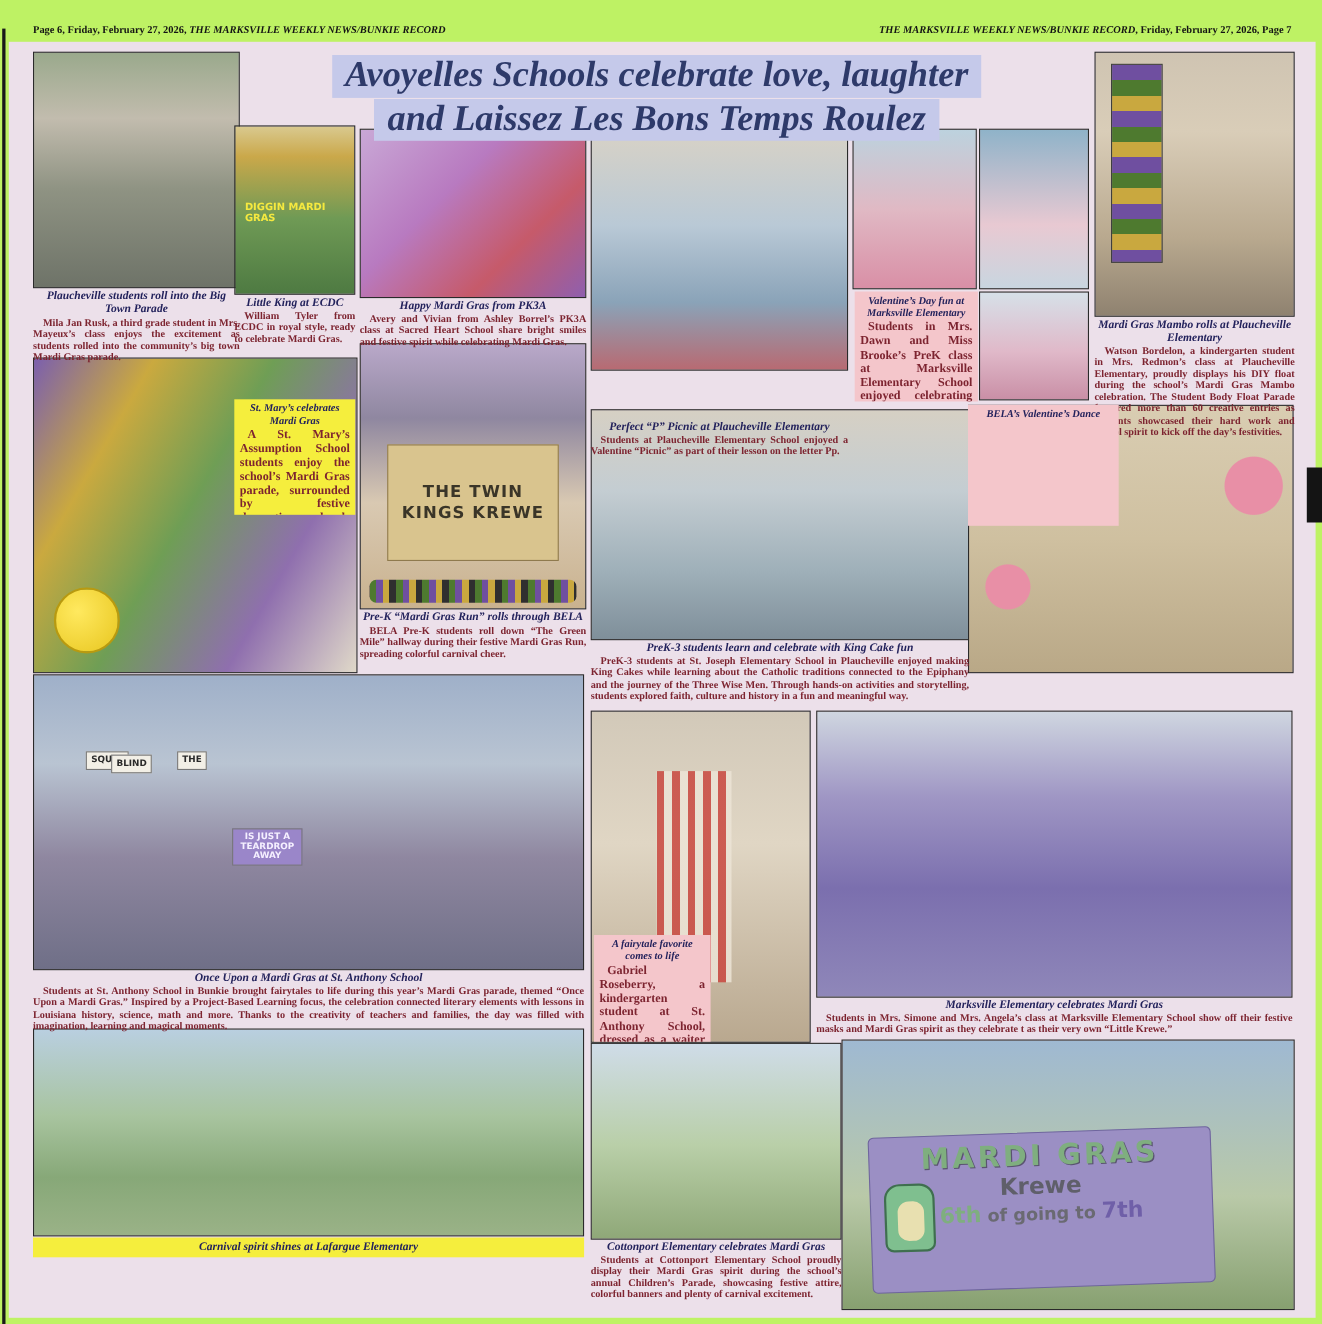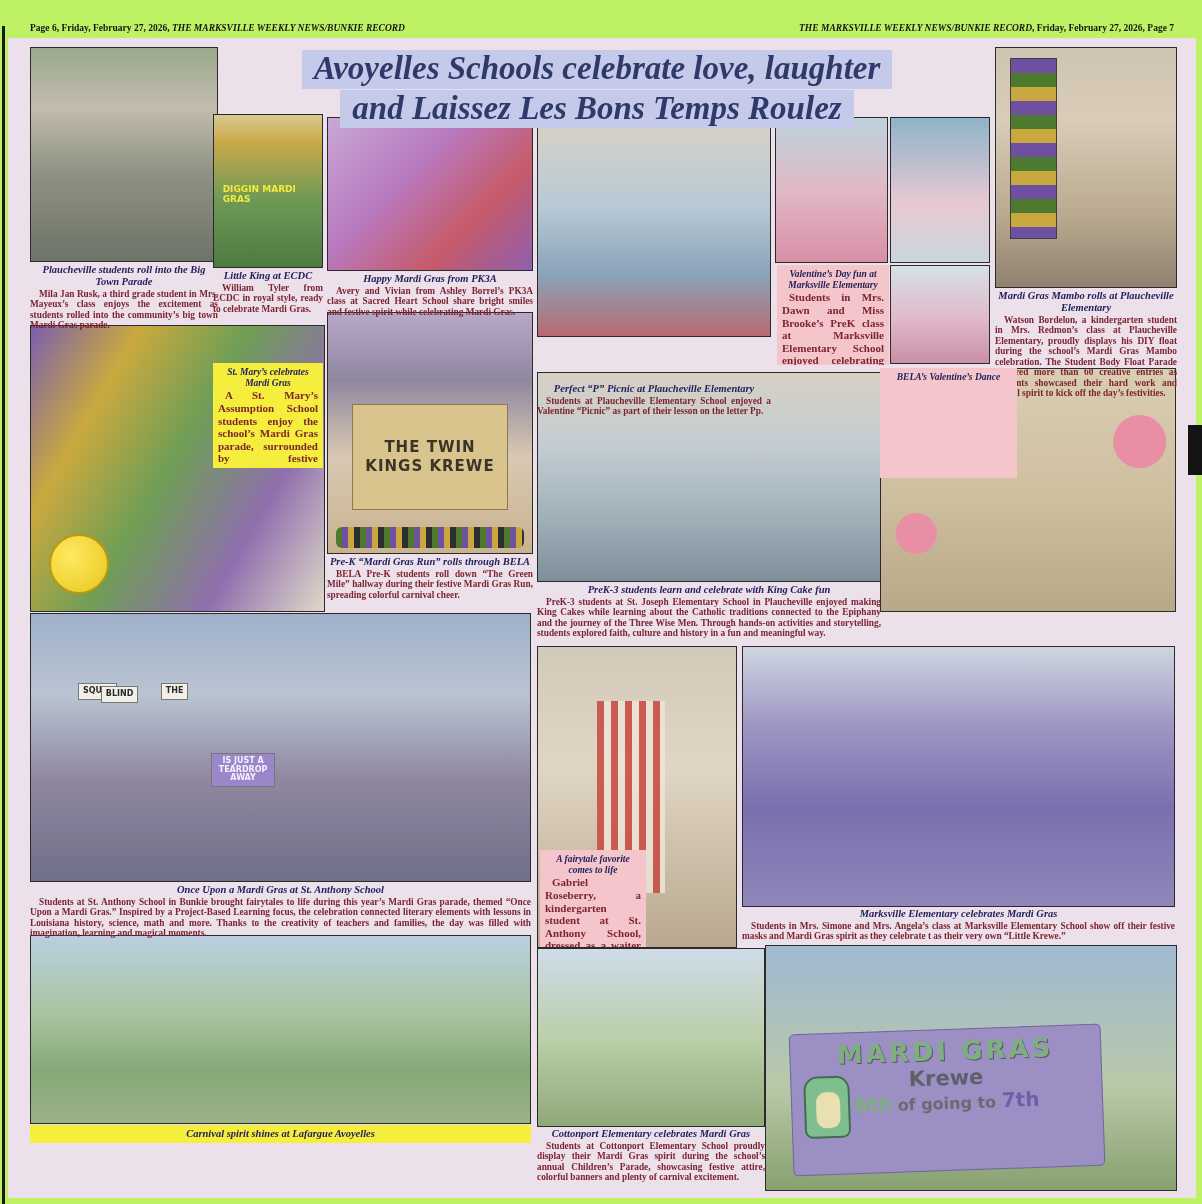--- a/index.html
+++ b/index.html
@@ -190,21 +190,21 @@
     <div class="cap-body">Gabriel Roseberry, a kindergarten student at St. Anthony School, dressed as a waiter from The Princess and the Frog during the school’s “Once Upon a Mardi Gras” parade.</div>
   </div>
   <div class="ph ph13" style="left:742px;top:646px;width:433px;height:261px;"></div>
   <div class="cap" style="left:742px;top:908px;width:433px;">
     <div class="cap-title">Marksville Elementary celebrates Mardi Gras</div>
     <div class="cap-body">Students in Mrs. Simone and Mrs. Angela’s class at Marksville Elementary School show off their festive masks and Mardi Gras spirit as they celebrate t as their very own “Little Krewe.”</div>
   </div>
 
   <div class="ph ph14" style="left:30px;top:935px;width:501px;height:189px;"></div>
   <div class="cap yellow" style="left:30px;top:1125px;width:501px;padding:3px 6px;">
-    <div class="cap-title">Carnival spirit shines at Lafargue Avoyelles</div>
+    <div class="cap-title">Carnival spirit shines at Lafargue Elementary</div>
   </div>
   <div class="ph ph15" style="left:537px;top:948px;width:228px;height:179px;"></div>
   <div class="cap" style="left:537px;top:1128px;width:228px;">
     <div class="cap-title">Cottonport Elementary celebrates Mardi Gras</div>
     <div class="cap-body">Students at Cottonport Elementary School proudly display their Mardi Gras spirit during the school’s annual Children’s Parade, showcasing festive attire, colorful banners and plenty of carnival excitement.</div>
   </div>
   <div class="ph ph16" style="left:765px;top:945px;width:412px;height:246px;">
     <div class="banner">
       <div class="banner-title">MARDI GRAS</div>
       <div class="banner-krewe">Krewe</div>

